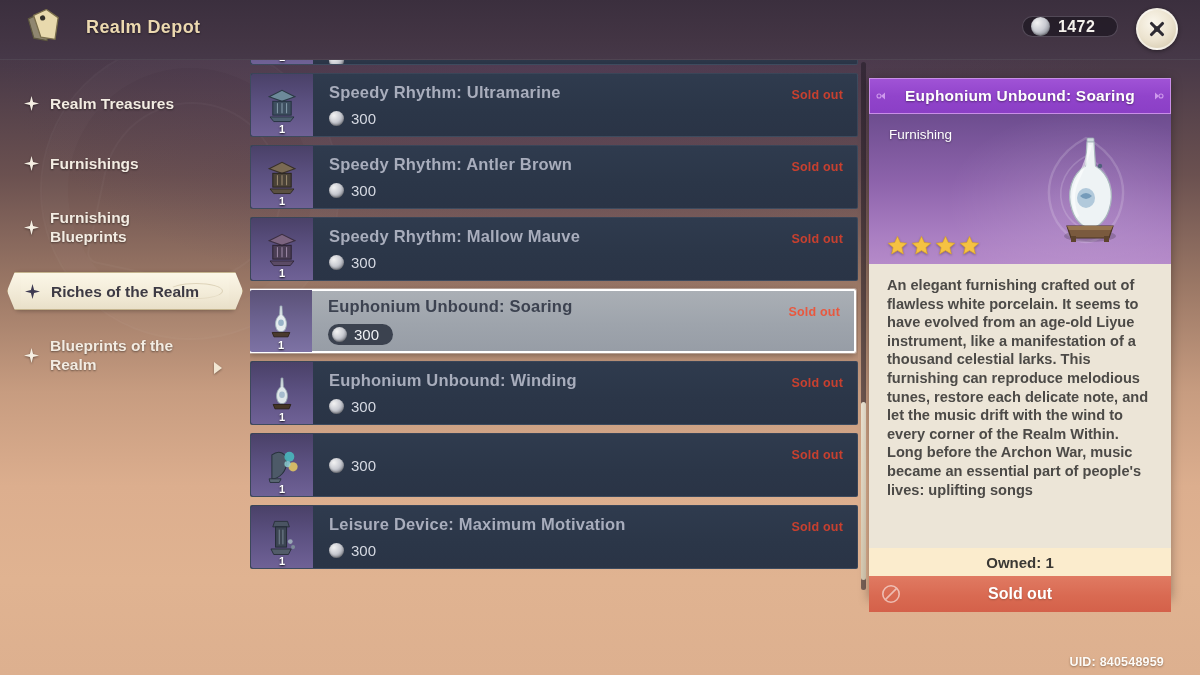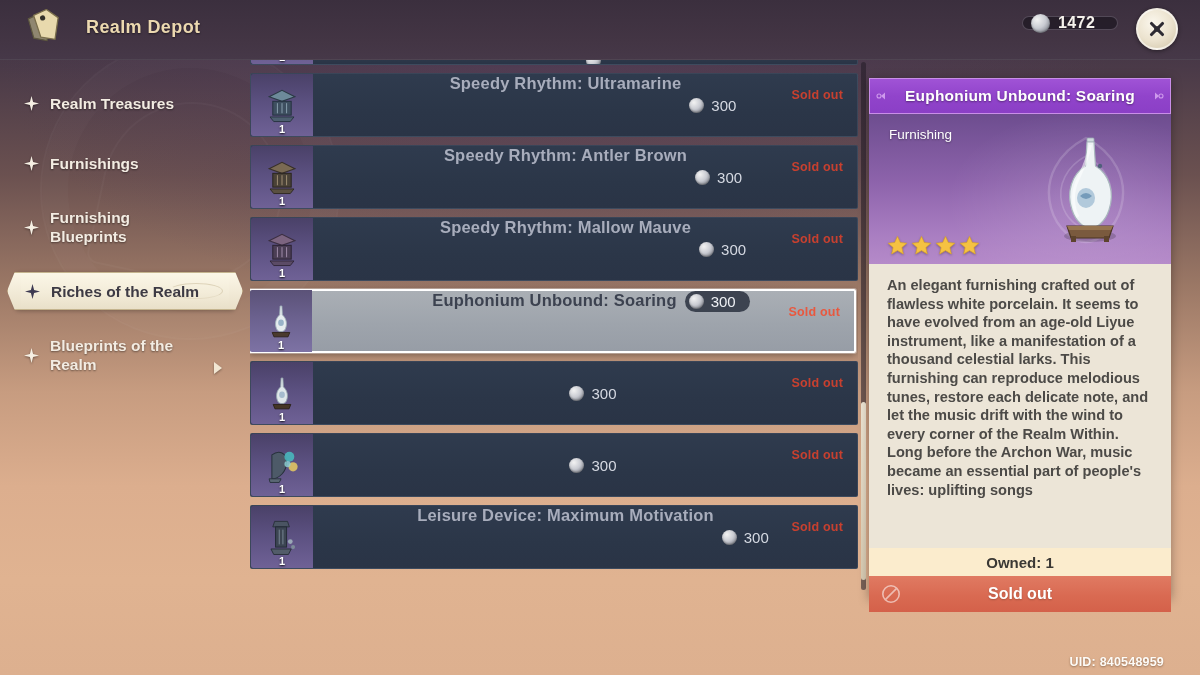--- a/index.html
+++ b/index.html
@@ -71,21 +71,21 @@
     font-size: 18px;
     font-weight: bold;
     color: #ecd9b0;
     letter-spacing: 0.4px;
     text-shadow: 0 1px 2px rgba(0,0,0,0.5);
   }
 
   .currency-pill {
     position: absolute;
     right: 82px; top: 16px;
-    height: 14px;
+    height: 21px;
     min-width: 96px;
     padding: 0 14px 0 8px;
     border-radius: 15px;
     background: rgba(22,18,28,0.62);
     border: 1px solid rgba(190,175,195,0.30);
     display: flex;
     align-items: center;
     gap: 8px;
   }
   .coin {
@@ -248,21 +248,21 @@
     text-align: center;
     font-size: 11px;
     color: #fff;
     text-shadow: 0 1px 2px rgba(0,0,0,0.85);
     font-weight: bold;
   }
   .row-body {
     flex: 1;
     padding-left: 16px;
     display: flex;
-    flex-direction: row;
+    flex-direction: column;
     justify-content: center;
     gap: 8px;
     height: 100%;
   }
   .row-name {
     font-size: 16.5px;
     font-weight: bold;
     color: #a8adbc;
     letter-spacing: 0.2px;
   }
@@ -646,20 +646,21 @@
         <span class="thumb-art">
           <svg viewBox="0 0 50 50" width="44" height="44">
             <path d="M24 8 L26 8 L26.5 18 C31 22 32.5 28 30 34 C28 38 22 38 20 34 C17.5 28 19 22 23.5 18 Z" fill="#dfe7ea" stroke="#93a4ac" stroke-width="1"></path>
             <ellipse cx="25" cy="27" rx="3.2" ry="3.6" fill="#7e9fbb" opacity="0.6"></ellipse>
             <path d="M15 38 L35 38 L33 43 L17 43 Z" fill="#453626" stroke="#281f16" stroke-width="1"></path>
           </svg>
         </span>
         <div class="thumb-qty">1</div>
       </div>
       <div class="row-body">
+        <div class="row-name">Euphonium Unbound: Winding</div>
         <div class="price">
           <span class="coin sm"></span>
           <span class="price-val">300</span>
         </div>
       </div>
       <div class="sold-out">Sold out</div>
     </div>
 
     <div class="row">
       <div class="thumb">

